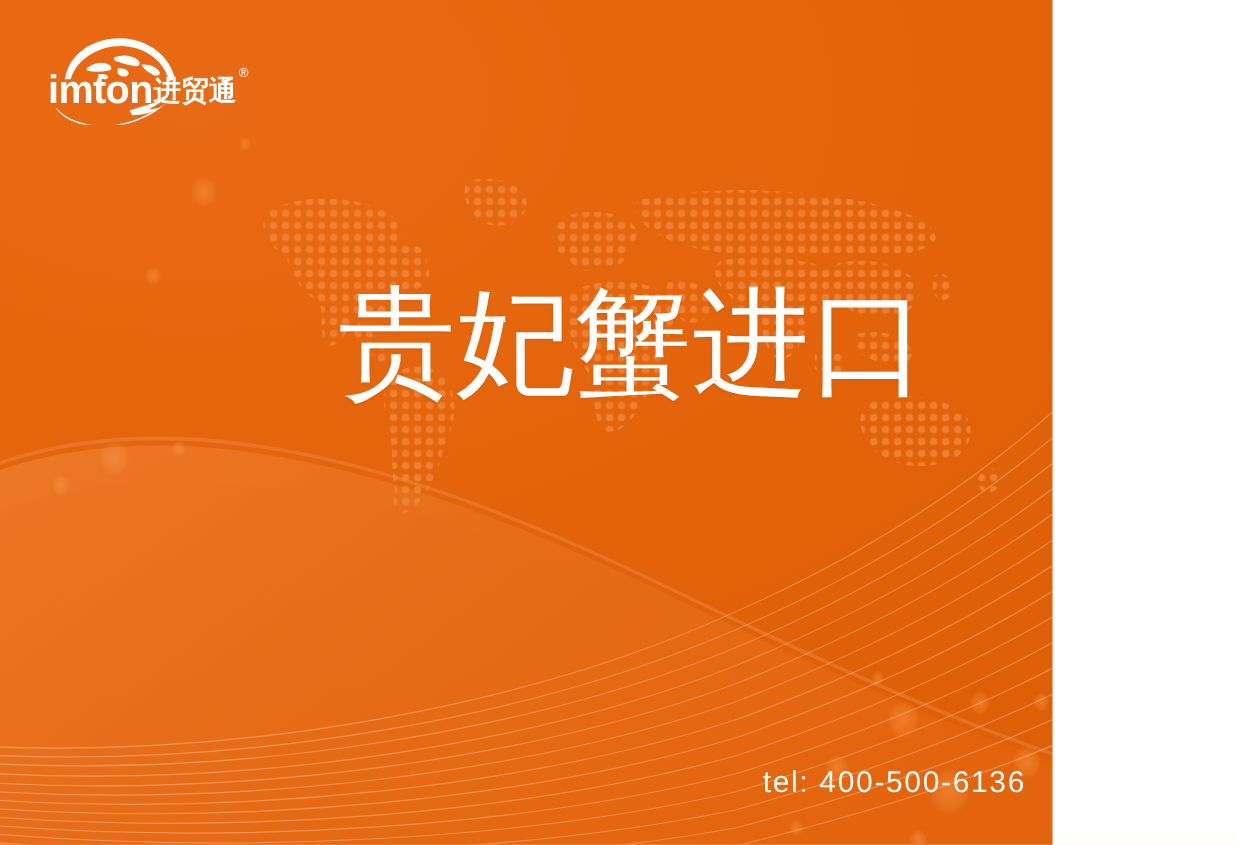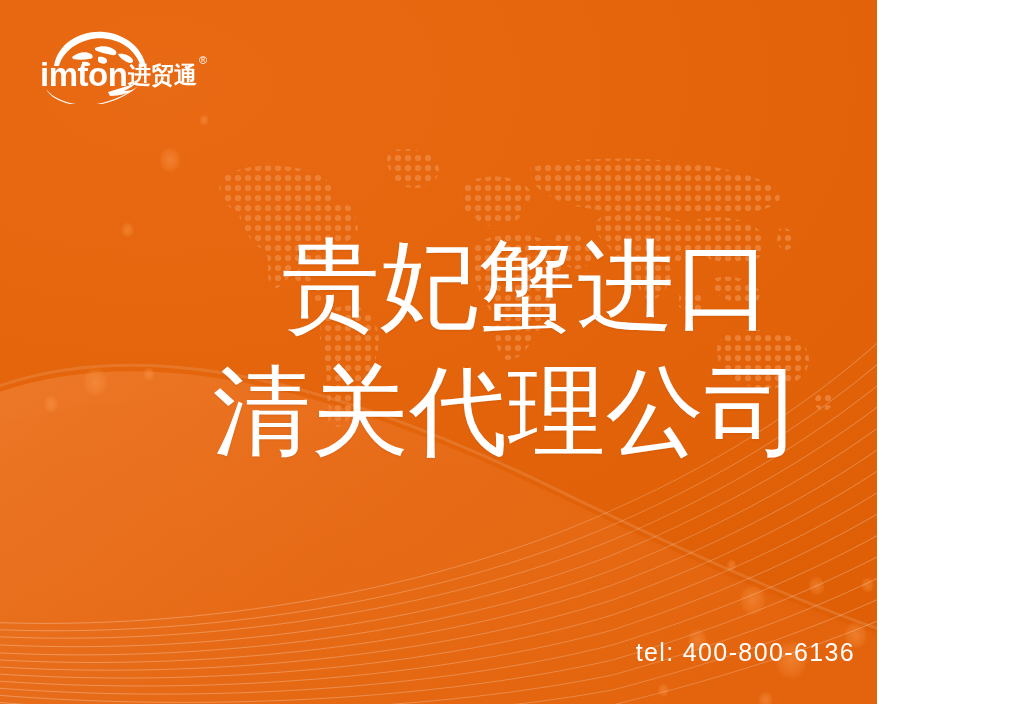--- a/index.html
+++ b/index.html
@@ -272,18 +272,17 @@
                  C 96 63.5, 96 63.5, 96 63.5
                  C 88 70, 74 77, 58 79 C 36 82, 14 75, 8 63 Z" fill="#ffffff"></path>
         <path d="M70 66 C 80 63, 90 60, 98 57 C 94 61, 90 63, 86 65
                  C 90 65, 94 64, 97 63 C 92 67, 82 70, 72 70 Z" fill="#ffffff"></path>
       </g>
     </svg>
   </div>
 
   <div class="headline">
     <span class="line line-1">贵妃蟹进口</span>
-    <span class="line line-2">清关代理公司</span>
   </div>
 
-  <div class="tel">tel: 400-800-6136</div>
+  <div class="tel">tel: 400-500-6136</div>
 
 </div>
 
 </body></html>

